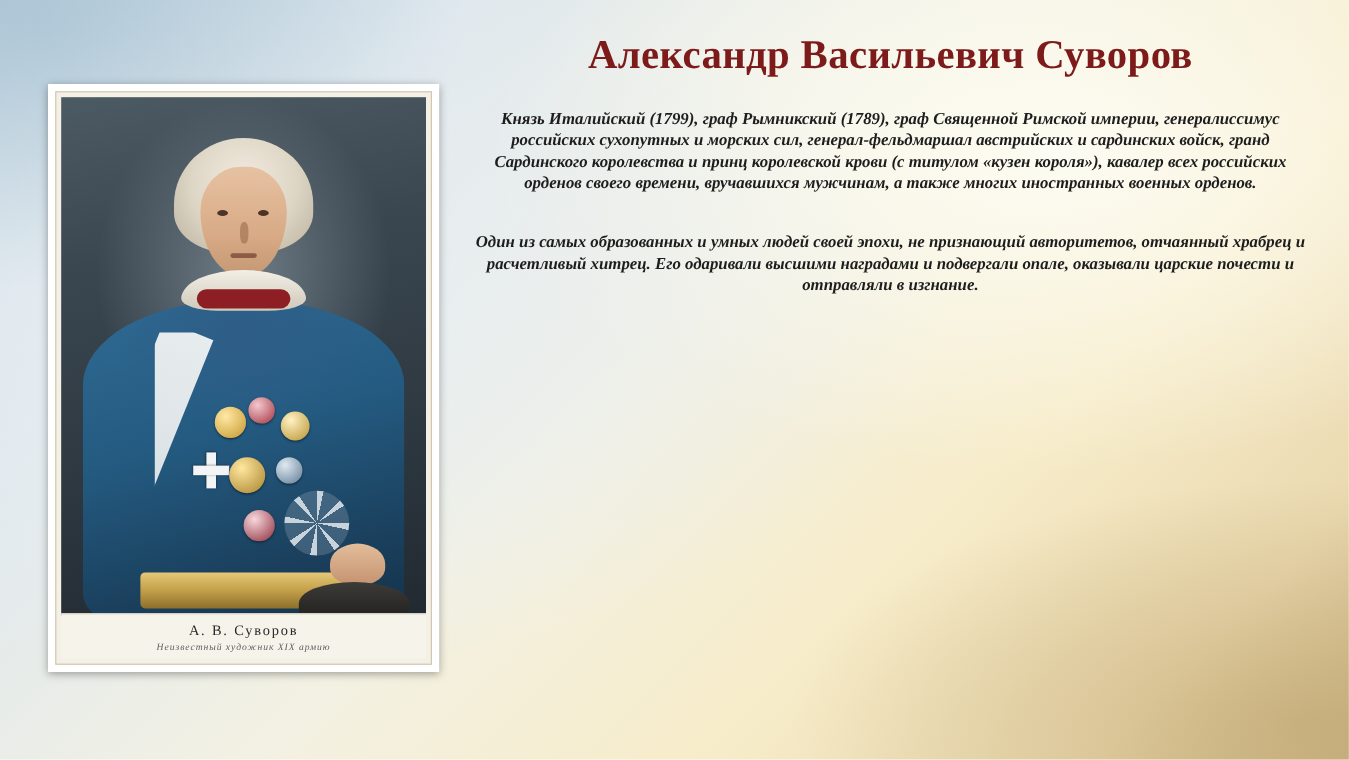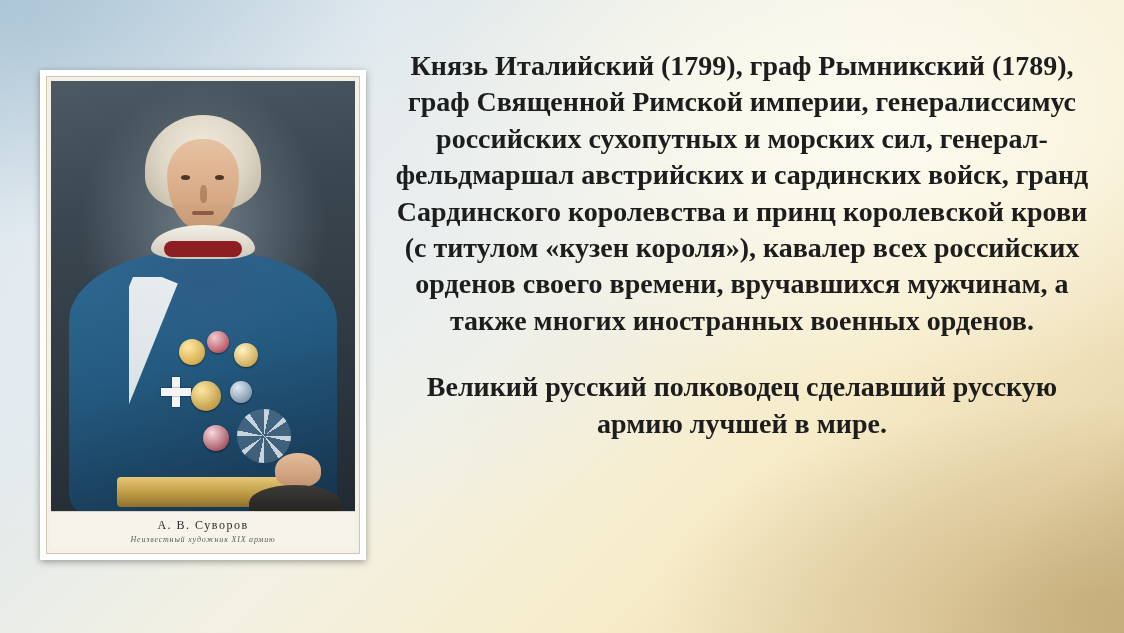--- a/index.html
+++ b/index.html
@@ -272,22 +272,23 @@
     font-weight: bold;
     font-size: 34px;
     line-height: 1.26;
     color: #7d1b1b;
     letter-spacing: 0.3px;
   }
   .body-block {
     margin-top: 22px;
     text-align: center;
     font-family: "Liberation Serif", "DejaVu Serif", serif;
+    font-style: italic;
     font-weight: bold;
-    font-size: 28px;
+    font-size: 14px;
     line-height: 1.30;
     color: #1d1d1d;
   }
   .body-block p {
     margin: 0;
   }
   .body-block p + p {
     margin-top: 30px;
   }
 </style>
@@ -326,21 +327,22 @@
       <div class="caption">
         <div class="cap-name">А. В. Суворов</div>
         <div class="cap-sub">Неизвестный художник XIX армию</div>
       </div>
 
     </div>
   </div>
 
   <div class="content">
     <div class="title">
+      <div>Александр Васильевич Суворов</div>
     </div>
 
     <div class="body-block">
       <p>Князь Италийский (1799), граф Рымникский (1789), граф Священной Римской империи, генералиссимус российских сухопутных и морских сил, генерал-фельдмаршал австрийских и сардинских войск, гранд Сардинского королевства и принц королевской крови (с титулом «кузен короля»), кавалер всех российских орденов своего времени, вручавшихся мужчинам, а также многих иностранных военных орденов.</p>
-      <p>Великий русский полководец сделавший русскую армию лучшей в мире.</p>
+      <p>Один из самых образованных и умных людей своей эпохи, не признающий авторитетов, отчаянный храбрец и расчетливый хитрец. Его одаривали высшими наградами и подвергали опале, оказывали царские почести и отправляли в изгнание.</p>
     </div>
   </div>
 
 </div>
 
 </body></html>

